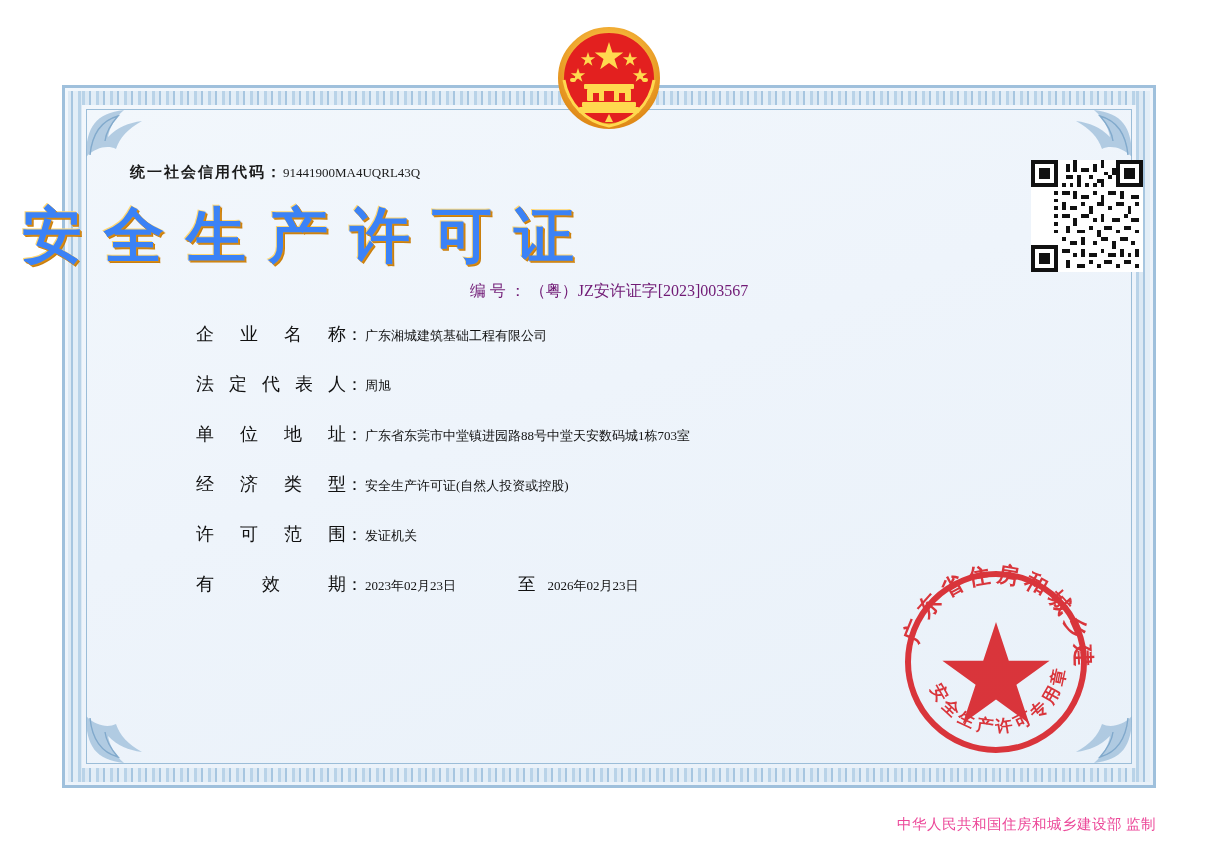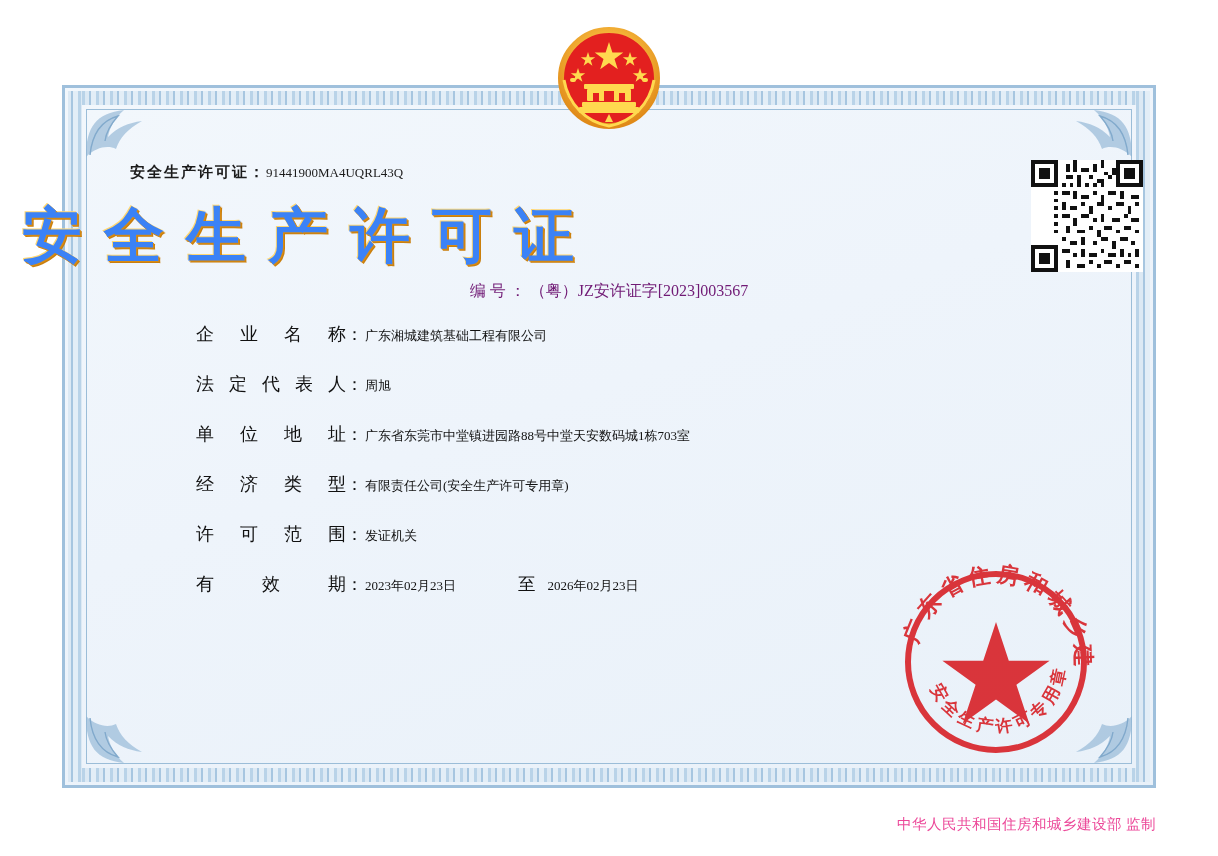--- a/index.html
+++ b/index.html
@@ -394,21 +394,21 @@
       <rect x="19" y="26" width="2" height="1"></rect>
         <rect x="22" y="27" width="1" height="1"></rect>
       <rect x="24" y="26" width="2" height="1"></rect>
         <rect x="27" y="27" width="1" height="1"></rect>
       <rect x="20" y="4" width="1" height="1"></rect>
         <rect x="21" y="2" width="1" height="2"></rect>
     </g>
   </svg>
 
   <div class="credit-code">
-    <span class="label">安全生产许可证：</span><span class="value">91441900MA4UQRL43Q</span>
+    <span class="label">统一社会信用代码：</span><span class="value">91441900MA4UQRL43Q</span>
   </div>
 
   <div class="cert-title">安全生产许可证</div>
 
   <div class="cert-number">
     <span class="lbl">编号：</span><span>（粤）JZ安许证字[2023]003567</span>
   </div>
 
   <div class="fields">
 
@@ -447,21 +447,21 @@
     </div>
 
     <div class="field-row">
       <span class="field-label">
         <span>经</span>
         <span>济</span>
         <span>类</span>
         <span>型</span>
       </span>
       <span class="field-colon">：</span>
-      <span class="field-value">有限责任公司(安全生产许可专用章)</span>
+      <span class="field-value">安全生产许可证(自然人投资或控股)</span>
     </div>
 
     <div class="field-row">
       <span class="field-label">
         <span>许</span>
         <span>可</span>
         <span>范</span>
         <span>围</span>
       </span>
       <span class="field-colon">：</span>

